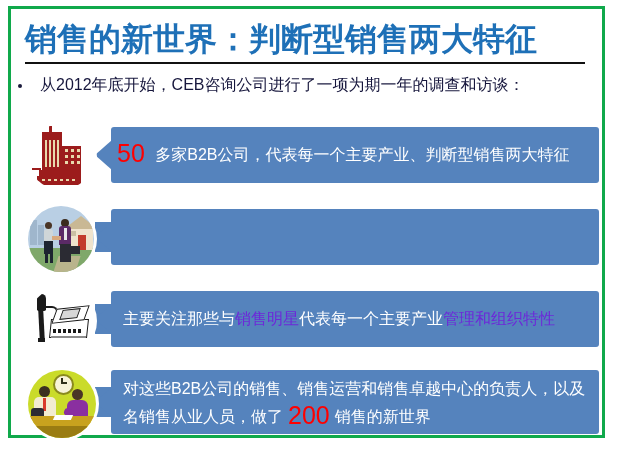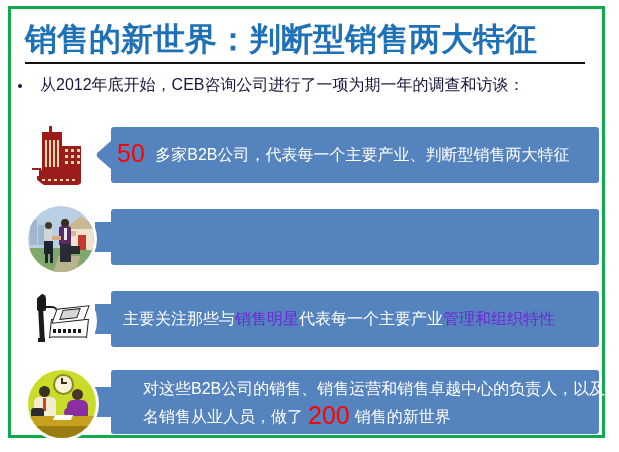--- a/index.html
+++ b/index.html
@@ -337,21 +337,21 @@
 
       <div class="mt-head" style="left:44px;top:19px;width:11px;height:11px;background:#4a3526;"></div>
       <div class="mt-person" style="left:39px;top:30px;width:21px;height:19px;background:#8a2fa0;border-radius:6px 6px 0 0;"></div>
       <div class="mt-person" style="left:36px;top:39px;width:10px;height:7px;background:#8a2fa0;transform:rotate(18deg);border-radius:3px;"></div>
 
       <div class="mt-table" style="left:0px;top:46px;width:68px;height:12px;"></div>
       <div class="mt-table2" style="left:0px;top:56px;width:68px;height:12px;"></div>
       <div class="mt-paper" style="left:26px;top:45px;width:18px;height:5px;transform:skewX(-25deg);"></div>
     </div>
 
-    <div class="bar-text" style="left:112px;top:10px;line-height:28px;margin-left:20px;">
+    <div class="bar-text" style="left:112px;top:10px;line-height:28px;">
       <div>对这些B2B公司的销售、销售运营和销售卓越中心的负责人，以及</div>
       <div>
         <span>名销售从业人员，做了</span><span class="num" style="margin:0 5px;">200</span><span>销售的新世界</span>
       </div>
     </div>
   </div>
 
 </div>
 
 </body></html>

